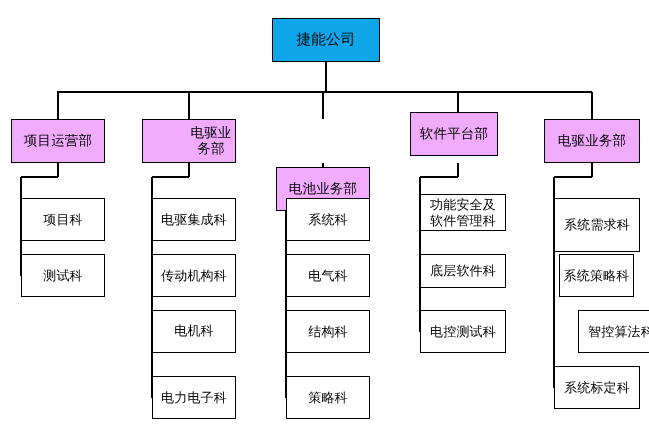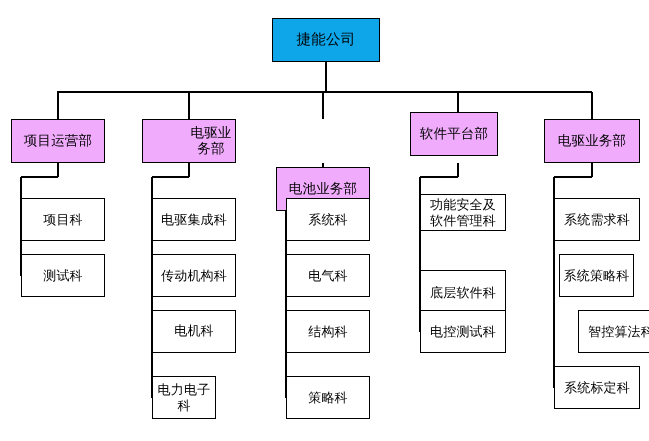--- a/index.html
+++ b/index.html
@@ -98,31 +98,31 @@
 
   <div id="node-layer">
       <div class="node level-root" style="left: 272px; top: 18px; width: 108px; height: 44px;">捷能公司</div>
       <div class="node level-dept" style="left: 11px; top: 119px; width: 94px; height: 44px;">项目运营部</div>
       <div class="node level-sect" style="left: 21px; top: 198px; width: 84px; height: 43px;">项目科</div>
       <div class="node level-sect" style="left: 21px; top: 254px; width: 84px; height: 43px;">测试科</div>
       <div class="node level-dept" style="left: 142px; top: 119px; width: 94px; height: 44px; padding-left: 44px;">电驱业务部</div>
       <div class="node level-sect" style="left: 152px; top: 198px; width: 84px; height: 43px;">电驱集成科</div>
       <div class="node level-sect" style="left: 152px; top: 254px; width: 84px; height: 43px;">传动机构科</div>
       <div class="node level-sect" style="left: 152px; top: 310px; width: 84px; height: 43px; font-family: Liberation Mono, monospace;">电机科</div>
-      <div class="node level-sect" style="left: 152px; top: 376px; width: 64px; height: 43px;">电力电子科</div>
+      <div class="node level-sect" style="left: 152px; top: 376px; width: 84px; height: 43px;">电力电子科</div>
       <div class="node level-dept" style="left: 276px; top: 119px; width: 94px; height: 44px; margin-top: 48px;">电池业务部</div>
       <div class="node level-sect" style="left: 286px; top: 198px; width: 84px; height: 43px;">系统科</div>
       <div class="node level-sect" style="left: 286px; top: 254px; width: 84px; height: 43px;">电气科</div>
       <div class="node level-sect" style="left: 286px; top: 310px; width: 84px; height: 43px;">结构科</div>
       <div class="node level-sect" style="left: 286px; top: 376px; width: 84px; height: 43px;">策略科</div>
       <div class="node level-dept" style="left: 410px; top: 112px; width: 88px; height: 44px;">软件平台部</div>
       <div class="node level-sect" style="left: 420px; top: 194px; width: 86px; height: 37px; font-family: Liberation Serif, serif;">功能安全及
 软件管理科</div>
-      <div class="node level-sect" style="left: 420px; top: 254px; width: 86px; height: 45px; margin-top: 16px;">底层软件科</div>
+      <div class="node level-sect" style="left: 420px; top: 254px; width: 86px; height: 34px;">底层软件科</div>
       <div class="node level-sect" style="left: 420px; top: 310px; width: 86px; height: 43px;">电控测试科</div>
       <div class="node level-dept" style="left: 544px; top: 119px; width: 96px; height: 44px;">电驱业务部</div>
-      <div class="node level-sect" style="left: 554px; top: 198px; width: 86px; height: 43px; text-align: center;">系统需求科</div>
+      <div class="node level-sect" style="left: 554px; top: 198px; width: 86px; height: 54px; text-align: center;">系统需求科</div>
       <div class="node level-sect" style="left: 546px; top: 254px; width: 75px; height: 43px; margin-left: 13px;">系统策略科</div>
       <div class="node level-sect" style="left: 578px; top: 310px; width: 86px; height: 43px;">智控算法科</div>
       <div class="node level-sect" style="left: 554px; top: 366px; width: 86px; height: 43px;">系统标定科</div>
     </div>
 
 </div>
 
 </body></html>

